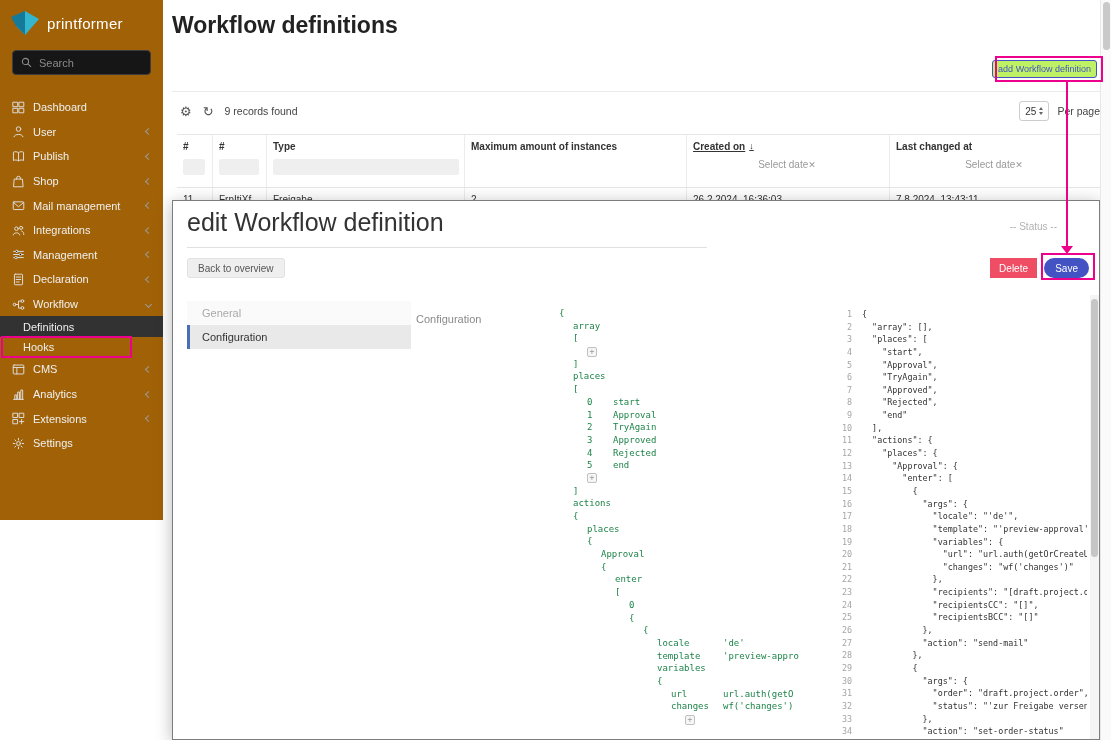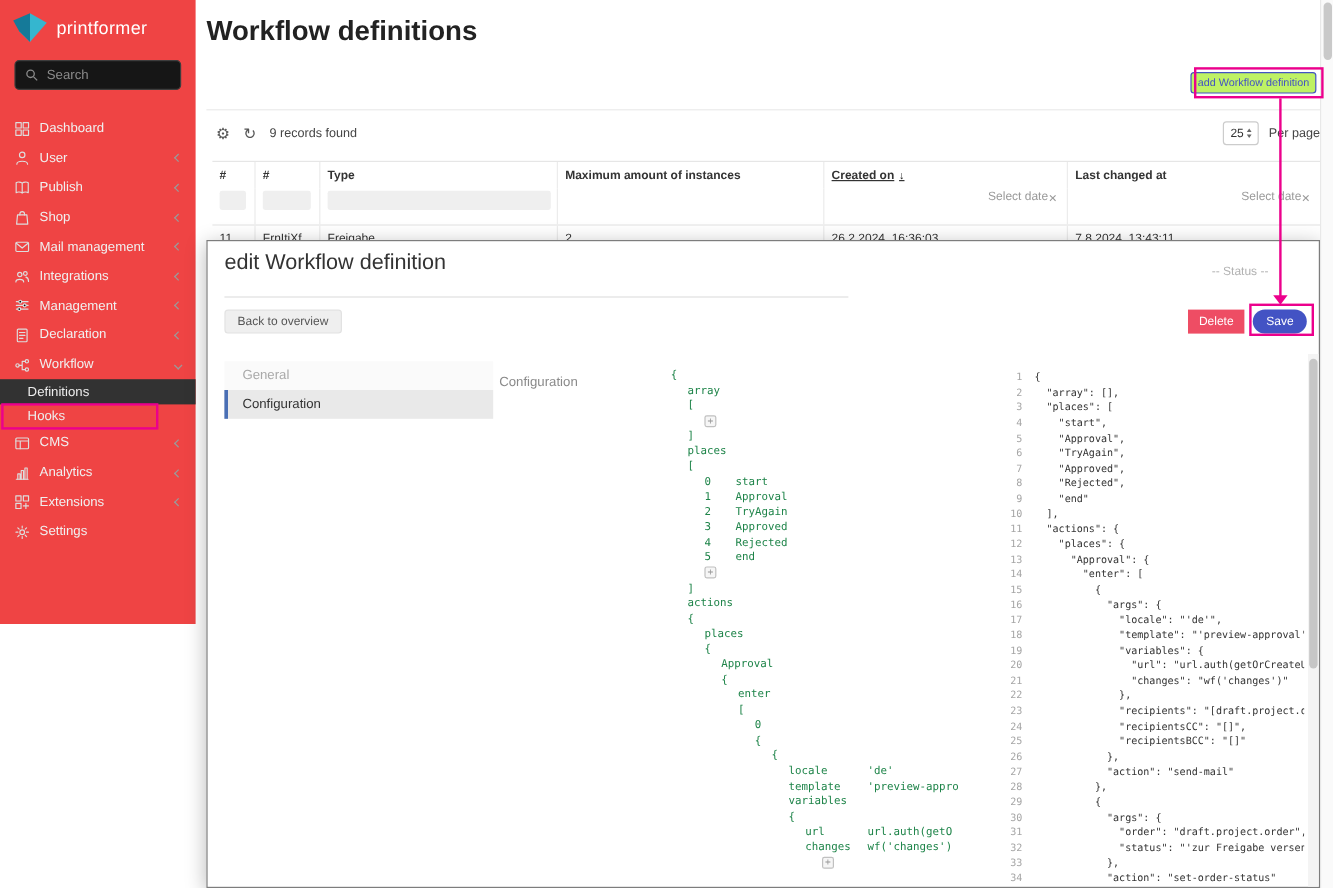--- a/index.html
+++ b/index.html
@@ -1,20 +1,20 @@
 <!DOCTYPE html>
 <html><head>
 <meta charset="utf-8">
 <style>
   *{box-sizing:border-box;margin:0;padding:0}
   html,body{width:1111px;height:740px;overflow:hidden;background:#fff;
     font-family:"Liberation Sans",sans-serif;position:relative}
 
   
-  .sidebar{position:absolute;left:0;top:0;width:163px;height:520px;background:#ef4444;color:#fff;z-index:5}
+  .sidebar{position:absolute;left:0;top:0;width:163px;height:520px;background:#a16207;color:#fff;z-index:5}
   .logo{display:flex;align-items:center;gap:7px;padding:10px 10px 8px;cursor:pointer}
   .logo-text{font-size:15px;color:#fff;letter-spacing:.3px;font-weight:500}
   .search{margin:6px 12px 0;height:25px;background:#161616;border:1px solid #3d3d3d;border-radius:4px;
     display:flex;align-items:center;gap:7px;padding:0 8px;cursor:text}
   .search-ph{font-size:11px;color:#8b8b8b}
   .nav{margin-top:20px}
   .nav-item{height:24.6px;display:flex;align-items:center;gap:8px;padding:0 12px;font-size:11px;color:#f0f0f0;cursor:pointer}
   .nav-item .ic{width:13px;height:13px;display:inline-flex;flex:0 0 13px}
   .nav-item .ic svg{width:13px;height:13px}
   .nav-label{white-space:nowrap}
@@ -42,29 +42,29 @@
   .pp-label{font-size:10.5px;color:#444}
 
   .table{margin:4px 11px 0 14px;border-top:1px solid #e6e6e6}
   .thead,.tfilter,.tr{display:flex}
   .th{display:flex;align-items:center;gap:4px;padding:5px 6px;height:22px;font-size:10px;font-weight:bold;color:#333;cursor:pointer}
   .sort{font-size:9px;color:#222}
   .tf{height:30px;padding:2px 6px 8px}
   .th + .th,.tf + .tf,.td + .td{border-left:1px solid #ececec}
   .f-input{height:16px;background:#efefef;border-radius:2px;cursor:text}
   .f-small{width:22px}.f-medium{width:40px}.f-wide{width:186px}
-  .date-filter{display:flex;align-items:center;justify-content:flex-end;width:100%;color:#999;font-size:10px;cursor:pointer}
+  .date-filter{display:flex;align-items:center;justify-content:center;width:100%;color:#999;font-size:10px;cursor:pointer}
   .df-x{color:#999;font-size:9px;padding-right:2px;cursor:pointer}
   .tr{border-top:1px solid #e6e6e6;height:24px;cursor:pointer}
   .td{font-size:10px;padding:6px;color:#333;white-space:nowrap;overflow:hidden}
 
   
   .modal{position:absolute;left:172px;top:200px;width:928px;height:540px;background:#fff;
     border:1px solid #7d7d7d;box-shadow:0 3px 16px rgba(0,0,0,.28);z-index:10;overflow:hidden}
-  .modal-title{position:absolute;left:14px;top:7px;font-size:18px;font-weight:400;color:#333}
+  .modal-title{position:absolute;left:14px;top:7px;font-size:25px;font-weight:400;color:#333}
   .modal-status{position:absolute;right:42px;top:20px;font-size:10px;color:#b2b2b2;cursor:pointer}
   .modal-divider{position:absolute;left:14px;top:46px;width:520px;height:1px;background:#e0e0e0}
   .back-btn{position:absolute;left:14px;top:57px;height:20px;background:#efefef;color:#555;font-size:10px;
     padding:0 10px;border:1px solid #e2e2e2;border-radius:3px;font-family:"Liberation Sans",sans-serif;cursor:pointer}
   .delete-btn{position:absolute;right:62px;top:57px;height:20px;background:#ee4d64;color:#fff;font-size:10px;
     padding:0 9px;border:none;border-radius:0;font-family:"Liberation Sans",sans-serif;cursor:pointer}
   .save-btn{position:absolute;right:10px;top:57px;height:20px;background:#4353c4;color:#fff;font-size:10px;
     padding:0 11px;border:none;border-radius:10px;font-family:"Liberation Sans",sans-serif;cursor:pointer}
   .tabs{position:absolute;left:14px;top:100px;width:224px}
   .tab{height:24px;display:flex;align-items:center;padding:0 12px;font-size:11px;background:#fafafa;

